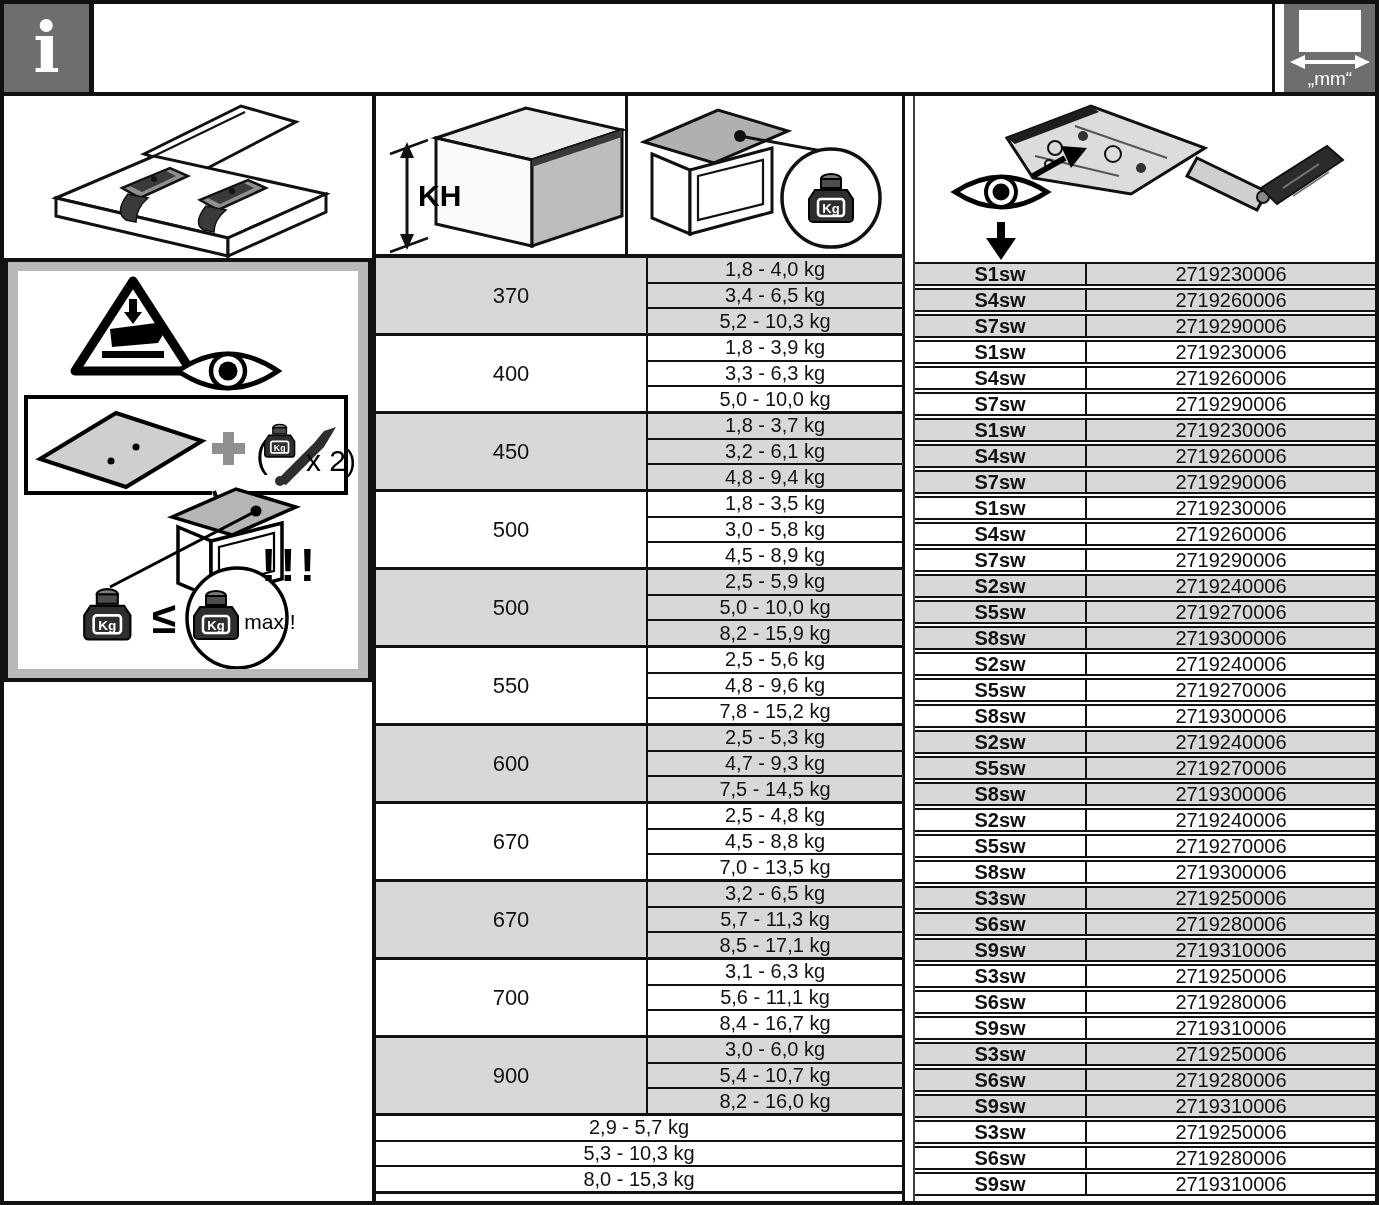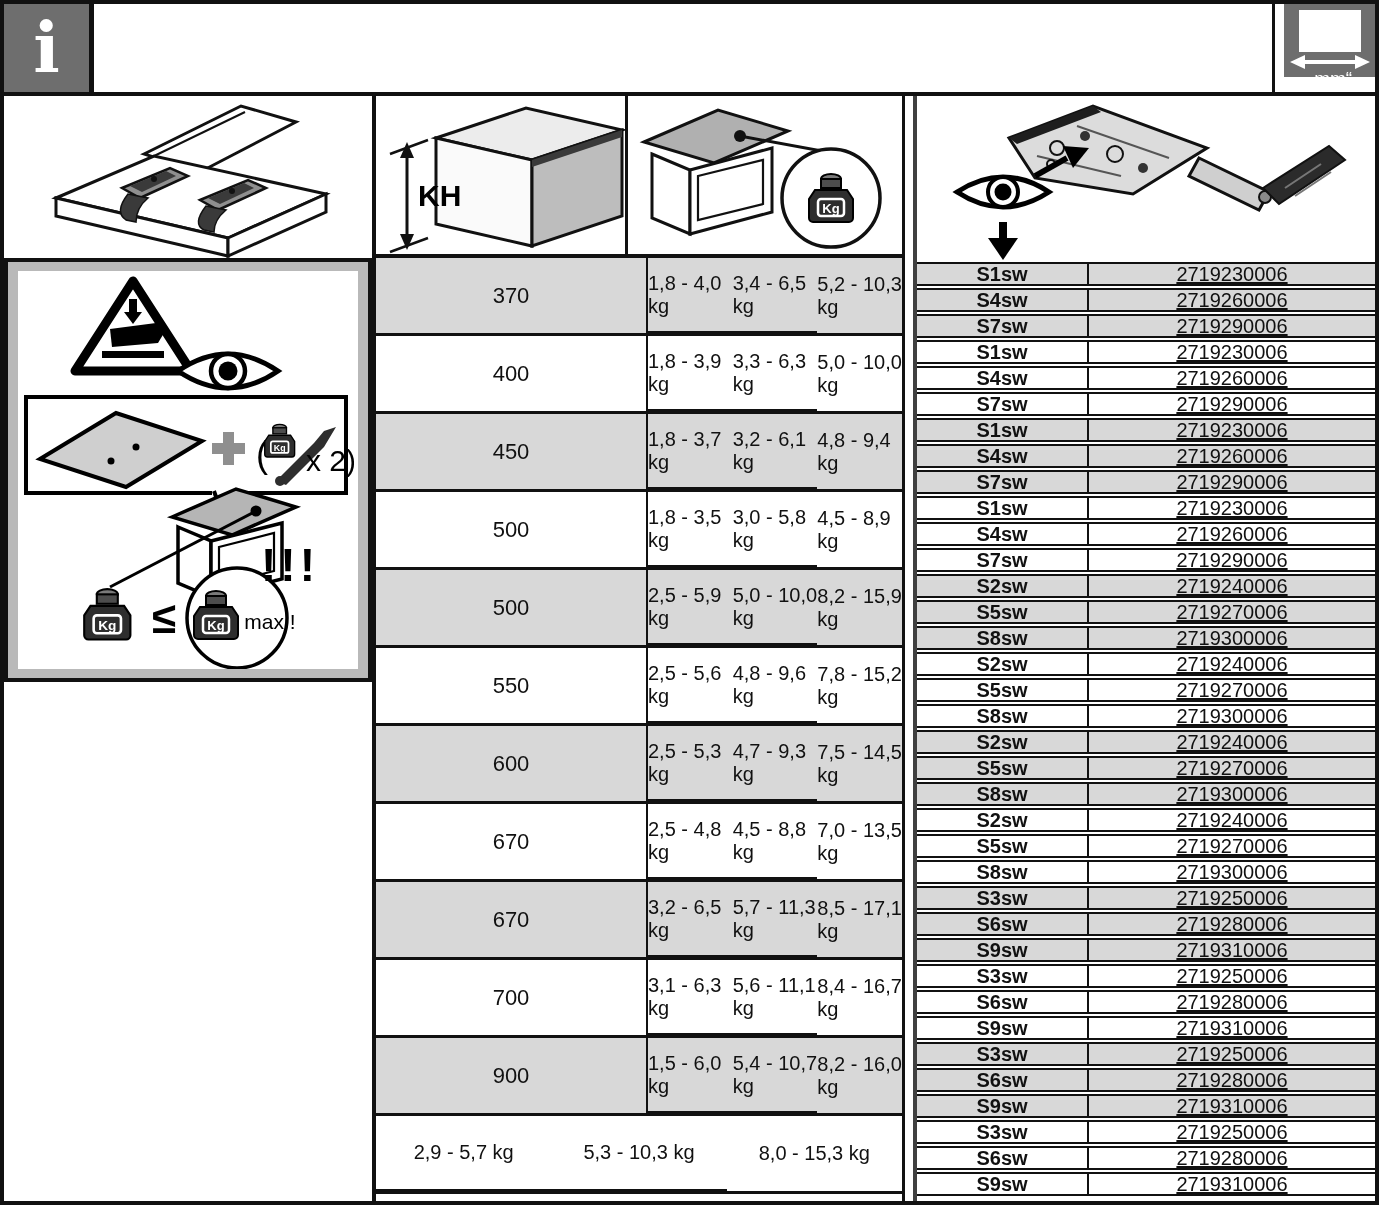--- a/index.html
+++ b/index.html
@@ -5,21 +5,21 @@
   html,body{margin:0;padding:0;background:#fff;}
   .page{position:relative;width:1379px;height:1205px;background:#fff;border:4px solid #111;
         box-sizing:border-box;font-family:"Liberation Sans",sans-serif;color:#111;overflow:hidden;}
   .page *{box-sizing:border-box;}
 
   
   .info-badge{position:absolute;left:0;top:0;width:90px;height:88px;background:#6e6e6e;
       border-right:5px solid #111;display:flex;align-items:center;justify-content:center;
       color:#fff;font-family:"DejaVu Serif",serif;font-weight:bold;font-size:70px;line-height:1;}
   .mm-pre-line{position:absolute;left:1268px;top:0;width:3px;height:88px;background:#111;}
-  .mm-badge{position:absolute;left:1280px;top:0;width:91px;height:73px;background:#6e6e6e;}
+  .mm-badge{position:absolute;left:1280px;top:0;width:91px;height:92px;background:#6e6e6e;}
   .hdivider{position:absolute;left:0;top:88px;width:1371px;height:4px;background:#111;}
 
   
   .cell-carton{position:absolute;left:0;top:92px;width:368px;height:162px;background:#fff;}
 
   
   .warnpanel{position:absolute;left:0;top:254px;width:368px;height:424px;background:#b9b9b9;
       border:4px solid #111;}
   .warninner{position:absolute;left:10px;top:9px;right:10px;bottom:9px;background:#fff;}
 
@@ -27,34 +27,34 @@
   .ltable{position:absolute;left:368px;top:92px;width:533px;height:1105px;
       border-left:4px solid #111;border-right:3px solid #111;background:#fff;}
   .lheader{height:162px;border-bottom:4px solid #111;display:flex;}
   .cell-kh{width:252px;border-right:3px solid #111;position:relative;}
   .cell-kg{flex:1;position:relative;}
   .lbody{height:939px;}
   .lgroup{height:78px;display:flex;border-bottom:3px solid #111;background:#fff;}
   .lgroup.shade{background:#d8d8d8;}
   .khcell{width:272px;border-right:2px solid #111;display:flex;align-items:center;justify-content:center;
       font-size:22px;}
-  .wcol{flex:1;display:flex;flex-direction:row;}
+  .wcol{flex:1;display:flex;flex-direction:column;}
   .wrow{flex:1;display:flex;align-items:center;justify-content:center;font-size:20px;}
   .wrow:not(:last-child){border-bottom:2px solid #111;}
 
   
-  .rtable{position:absolute;left:909px;top:92px;width:462px;height:1105px;border-left:4px solid #404040;}
+  .rtable{position:absolute;left:909px;top:92px;width:462px;height:1105px;border-left:2px solid #404040;}
   .rheader{height:166px;position:relative;}
   .rbody{}
   .rrow{height:24px;margin-bottom:2px;border-top:2px solid #111;border-bottom:2px solid #111;
       display:flex;background:#fff;}
   .rrow.shade{background:#d8d8d8;}
   .ccode{width:172px;border-right:2px solid #111;display:flex;align-items:center;justify-content:center;
       font-weight:bold;font-size:20px;}
-  .cpart{flex:1;display:flex;align-items:center;justify-content:center;font-size:20px;text-decoration:underline;}
+  .cpart{flex:1;display:flex;align-items:center;justify-content:center;font-size:20px;}
 
   svg{display:block;}
   svg text{font-family:"Liberation Sans",sans-serif;}
 </style>
 </head>
 <body>
 
 <div class="page">
 
   <svg width="0" height="0">
@@ -268,21 +268,21 @@
           <div class="khcell">700</div>
           <div class="wcol">
             <div class="wrow">3,1 - 6,3 kg</div>
             <div class="wrow">5,6 - 11,1 kg</div>
             <div class="wrow">8,4 - 16,7 kg</div>
           </div>
         </div>
         <div class="lgroup shade">
           <div class="khcell">900</div>
           <div class="wcol">
-            <div class="wrow">1,5 - 6,0 kg</div>
+            <div class="wrow">3,0 - 6,0 kg</div>
             <div class="wrow">5,4 - 10,7 kg</div>
             <div class="wrow">8,2 - 16,0 kg</div>
           </div>
         </div>
         <div class="lgroup">
           <div class="wcol">
             <div class="wrow">2,9 - 5,7 kg</div>
             <div class="wrow">5,3 - 10,3 kg</div>
             <div class="wrow">8,0 - 15,3 kg</div>
           </div>

